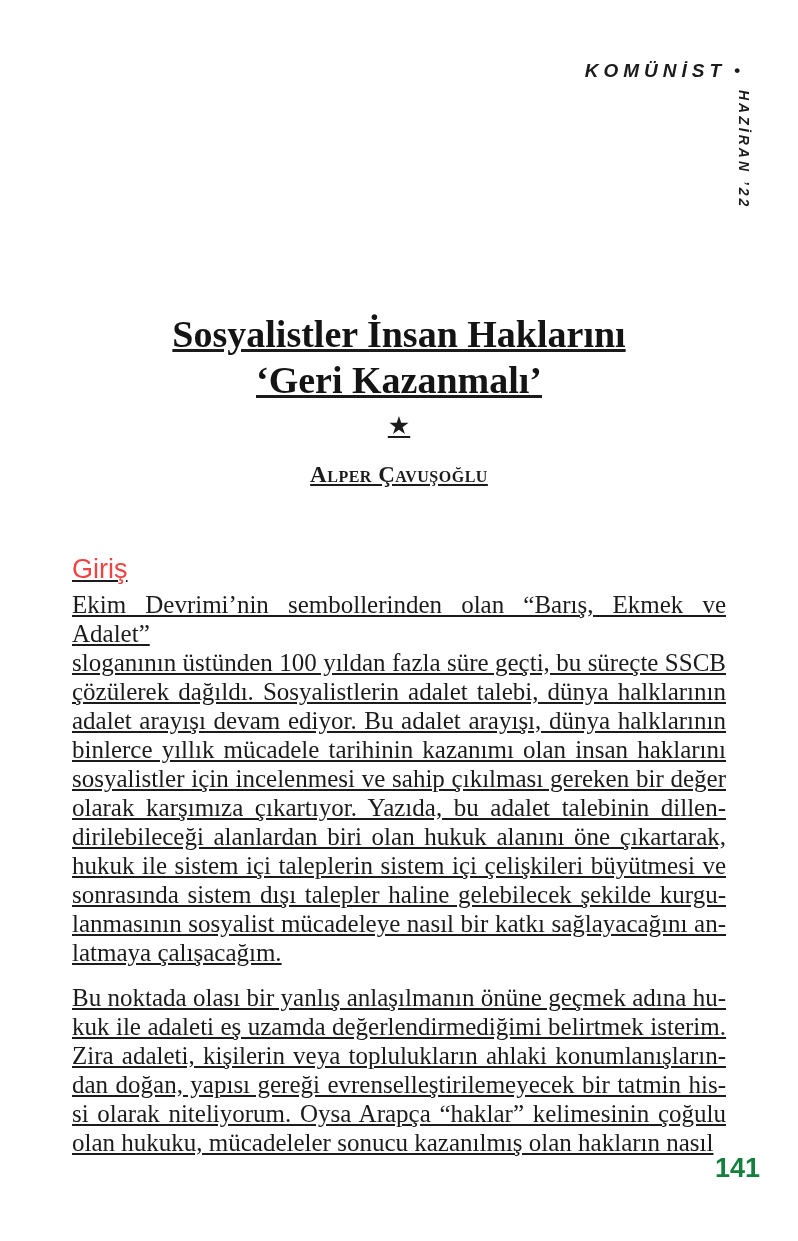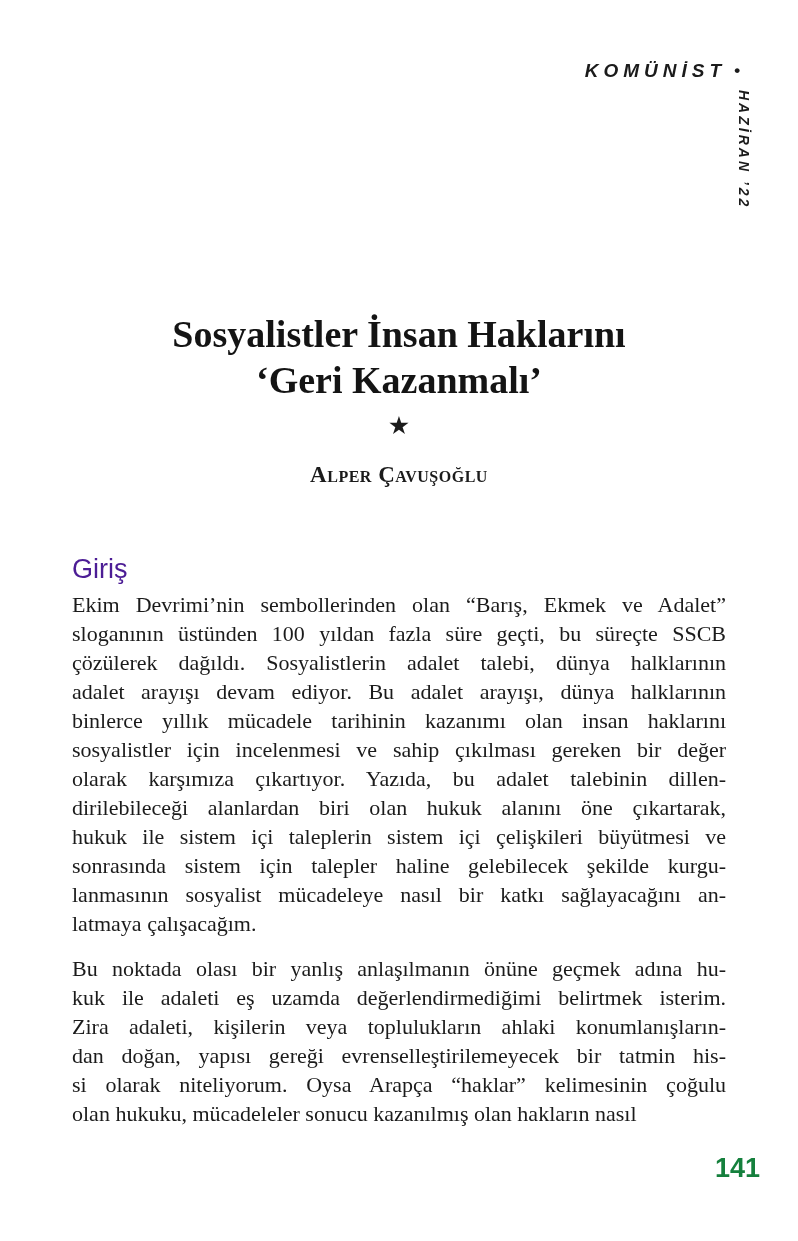--- a/index.html
+++ b/index.html
@@ -4,20 +4,21 @@
 <style>
   html, body { margin: 0; padding: 0; background: #e8e8e8; }
   .page {
     position: relative;
     width: 798px; height: 1241px;
     margin: 0 auto;
     background: #ffffff;
     color: #1b1b1b;
     overflow: hidden;
     font-family: "Liberation Serif", serif;
+    text-decoration: underline;
   }
 
   
   .journal-header {
     position: absolute;
     top: 60px; right: 58px;
     font-family: "Liberation Sans", sans-serif;
     font-style: italic;
     font-weight: 700;
     font-size: 19px;
@@ -77,27 +78,27 @@
     letter-spacing: 0.5px;
     color: #1b1b1b;
   }
 
   .section-heading {
     margin: 62px 0 0 0;
     font-family: "Liberation Sans", sans-serif;
     font-weight: 400;
     font-size: 27px;
     line-height: 34px;
-    color: #4c1d95;
+    color: #ef4444;
   }
 
   .body-text {
     margin-top: 4px;
     font-family: "Liberation Serif", serif;
-    font-size: 22px;
+    font-size: 25px;
     line-height: 29px;
     color: #1b1b1b;
   }
   .para + .para { margin-top: 16px; }
   .line {
     text-align: justify;
     text-align-last: justify;
     -moz-text-align-last: justify;
     white-space: normal;
   }
@@ -143,21 +144,21 @@
         <div class="para">
           <div class="line">Ekim Devrimi’nin sembollerinden olan “Barış, Ekmek ve Adalet”</div>
           <div class="line">sloganının üstünden 100 yıldan fazla süre geçti, bu süreçte SSCB</div>
           <div class="line">çözülerek dağıldı. Sosyalistlerin adalet talebi, dünya halklarının</div>
           <div class="line">adalet arayışı devam ediyor. Bu adalet arayışı, dünya halklarının</div>
           <div class="line">binlerce yıllık mücadele tarihinin kazanımı olan insan haklarını</div>
           <div class="line">sosyalistler için incelenmesi ve sahip çıkılması gereken bir değer</div>
           <div class="line">olarak karşımıza çıkartıyor. Yazıda, bu adalet talebinin dillen-</div>
           <div class="line">dirilebileceği alanlardan biri olan hukuk alanını öne çıkartarak,</div>
           <div class="line">hukuk ile sistem içi taleplerin sistem içi çelişkileri büyütmesi ve</div>
-          <div class="line">sonrasında sistem için talepler haline gelebilecek şekilde kurgu-</div>
+          <div class="line">sonrasında sistem dışı talepler haline gelebilecek şekilde kurgu-</div>
           <div class="line">lanmasının sosyalist mücadeleye nasıl bir katkı sağlayacağını an-</div>
           <div class="line last">latmaya çalışacağım.</div>
         </div>
         <div class="para">
           <div class="line">Bu noktada olası bir yanlış anlaşılmanın önüne geçmek adına hu-</div>
           <div class="line">kuk ile adaleti eş uzamda değerlendirmediğimi belirtmek isterim.</div>
           <div class="line">Zira adaleti, kişilerin veya toplulukların ahlaki konumlanışların-</div>
           <div class="line">dan doğan, yapısı gereği evrenselleştirilemeyecek bir tatmin his-</div>
           <div class="line">si olarak niteliyorum. Oysa Arapça “haklar” kelimesinin çoğulu</div>
           <div class="line last">olan hukuku, mücadeleler sonucu kazanılmış olan hakların nasıl</div>

